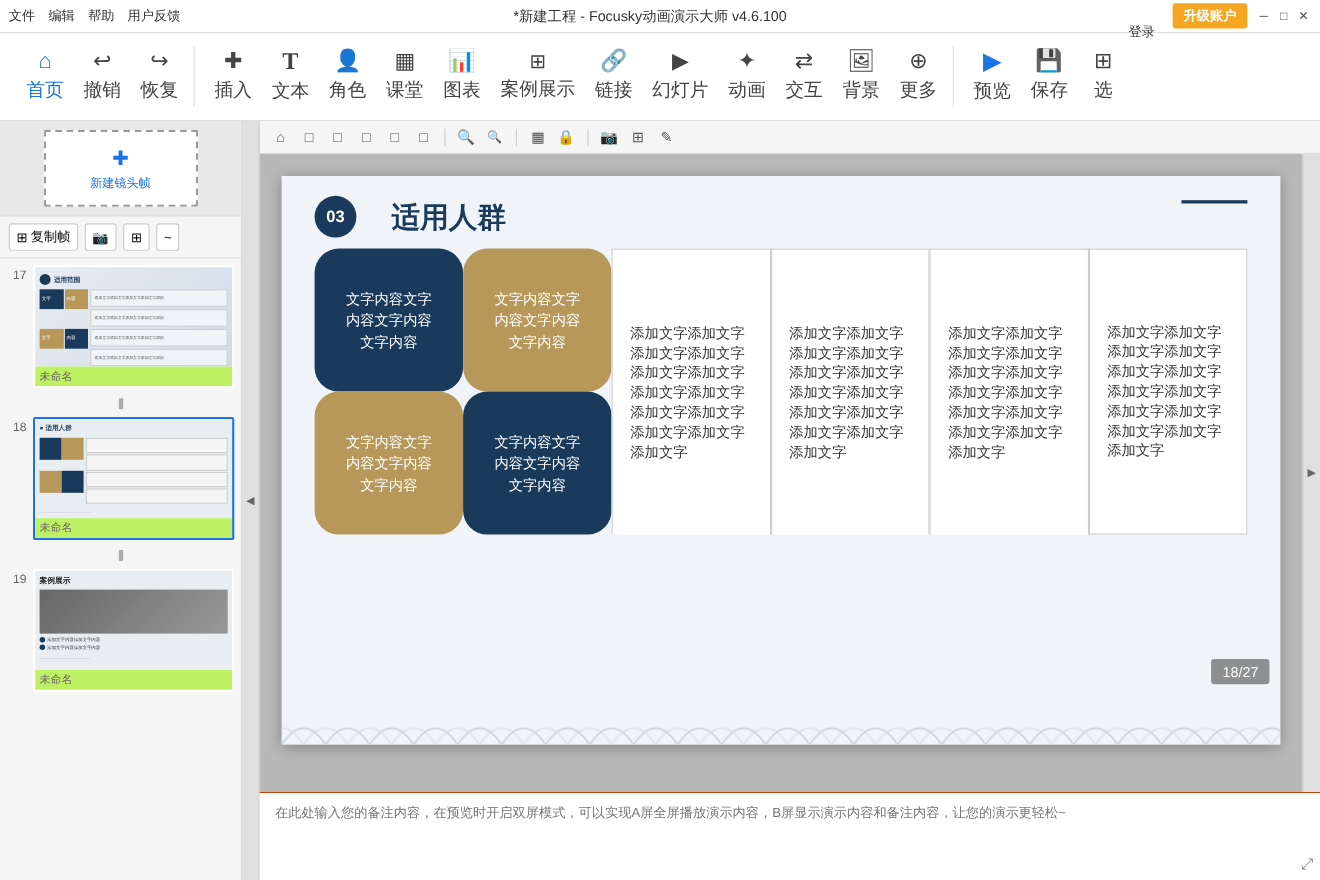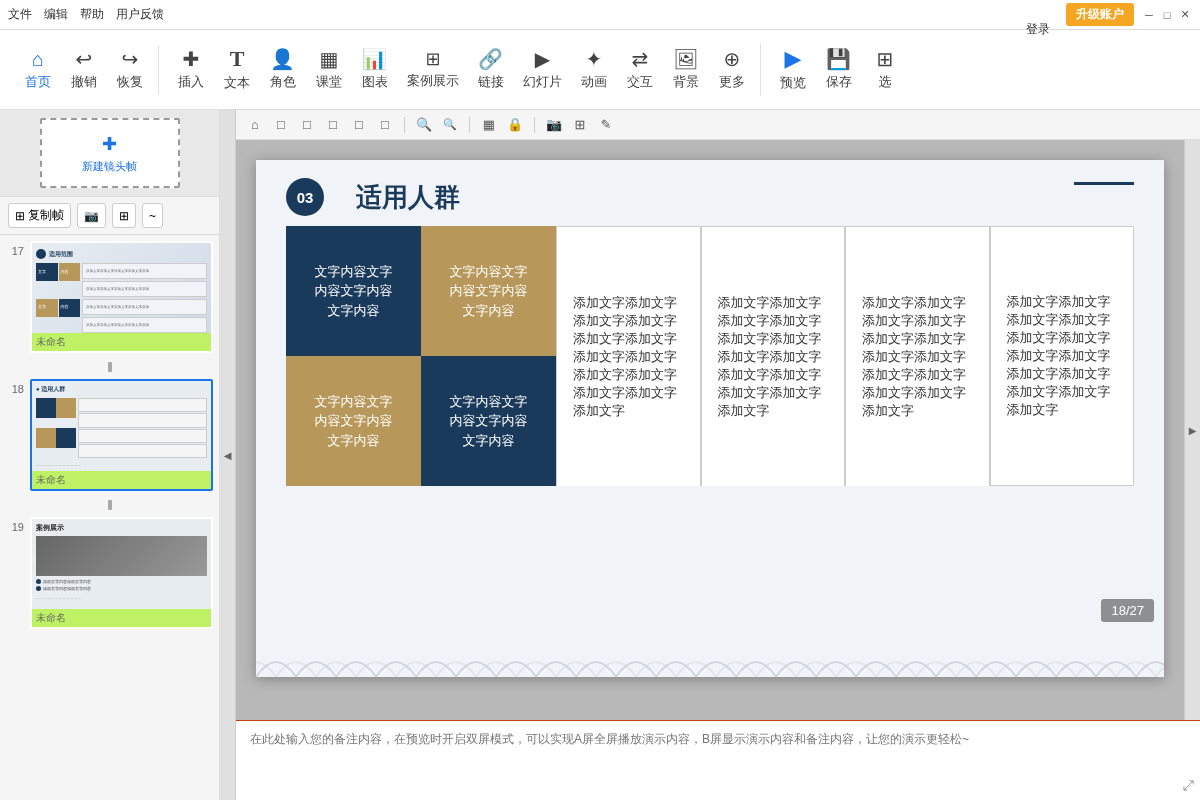--- a/index.html
+++ b/index.html
@@ -57,21 +57,21 @@
       flex-direction: column;
       align-items: center;
       justify-content: center;
       padding: 4px 8px;
       cursor: pointer;
       border-radius: 4px;
       min-width: 44px;
       gap: 4px;
     }
     .tb-item .tb-icon { font-size: 20px; color: #444; line-height: 1; }
-    .tb-item .tb-label { font-size: 13px; color: #444; }
+    .tb-item .tb-label { font-size: 17px; color: #444; }
     .tb-item.active .tb-label { color: #1a73e8; }
     .tb-item.active .tb-icon { color: #1a73e8; }
 
     
     #main {
       display: flex;
       height: calc(800px - 30px - 80px);
     }
 
     
@@ -287,20 +287,21 @@
       height: 130px;
       display: flex;
       align-items: center;
       justify-content: center;
       text-align: center;
       font-size: 13px;
       color: #fff;
       font-weight: 500;
       padding: 24px;
       line-height: 1.5;
+      border-radius: 22px;
     }
     .cell-dark { background: #1a3a5c; }
     .cell-tan { background: #b8985a; }
 
     .right-list {
       flex: 1;
       margin-left: 0;
       display: flex;
       flex-direction: row;
     }
@@ -438,20 +439,21 @@
 </head>
 <body>
 
 <div id="titlebar">
   <div id="titlebar-left">
     <span>文件</span>
     <span>编辑</span>
     <span>帮助</span>
     <span>用户反馈</span>
   </div>
+  <div id="titlebar-center">*新建工程 - Focusky动画演示大师 v4.6.100</div>
   <div id="titlebar-right">
     <span class="btn-login">登录</span>
     <button class="btn-upgrade">升级账户</button>
     <div class="win-ctrl">
       <span>─</span>
       <span>□</span>
       <span>✕</span>
     </div>
   </div>
 </div>

